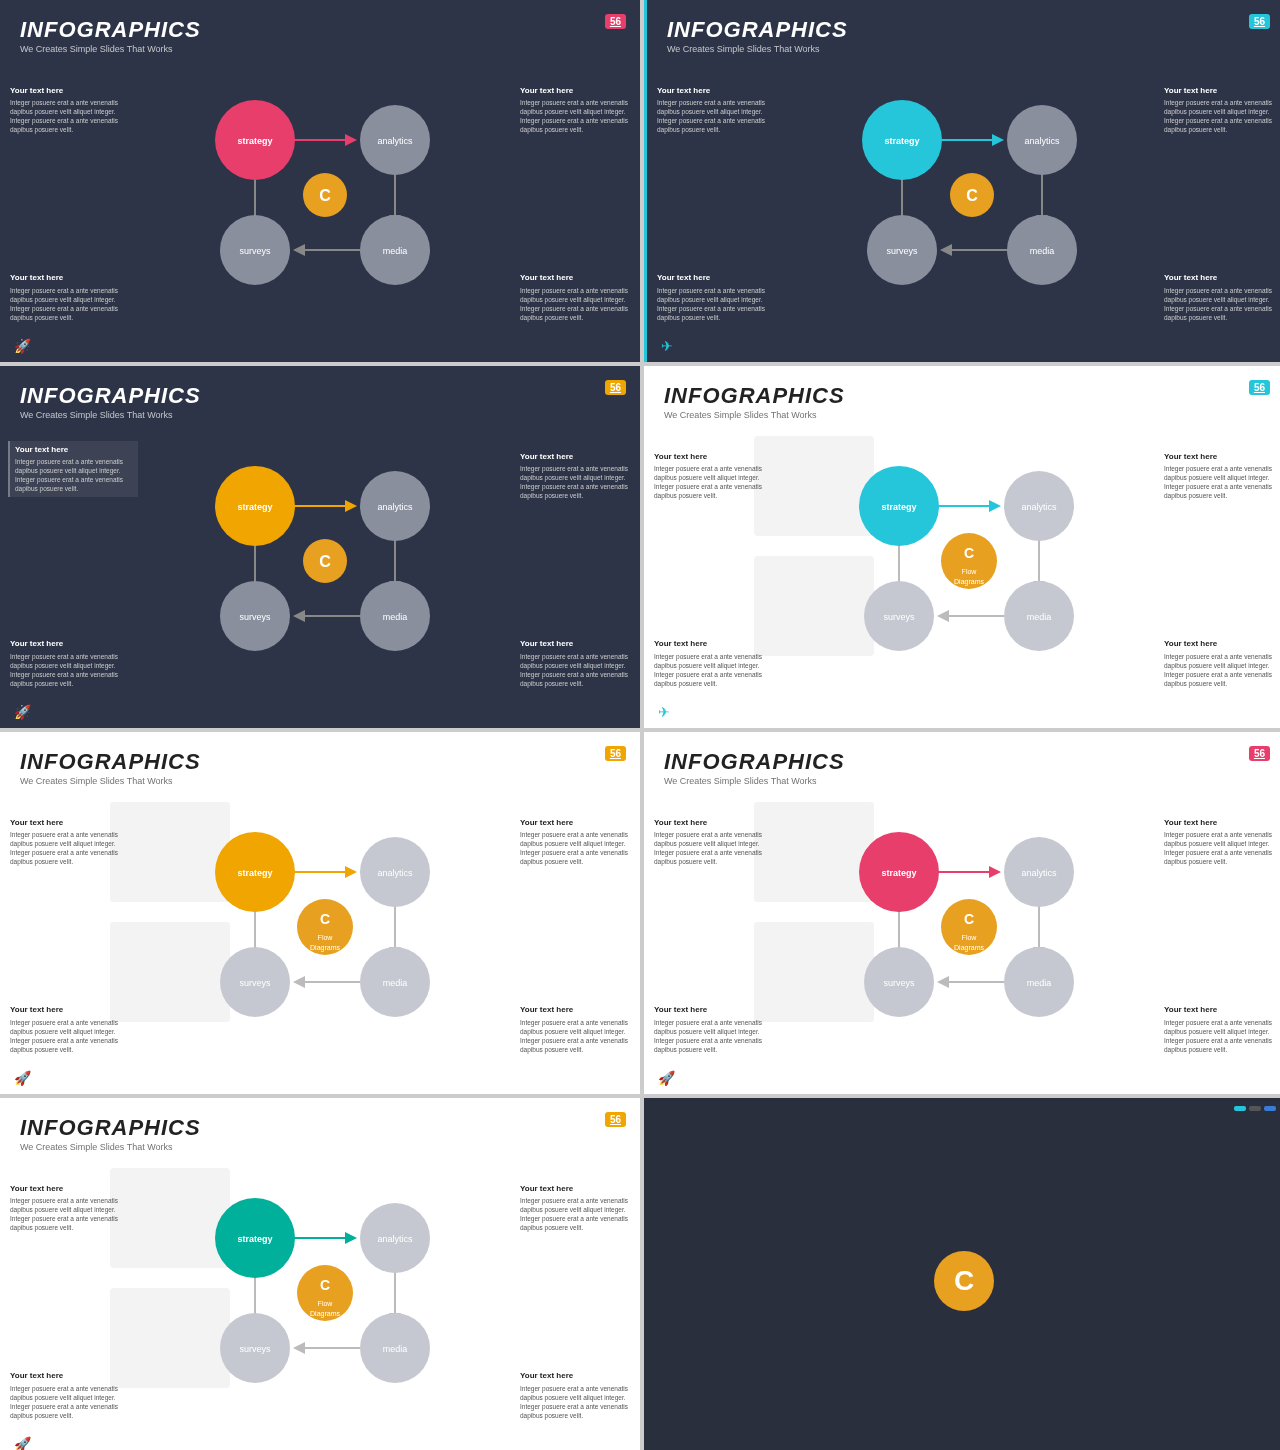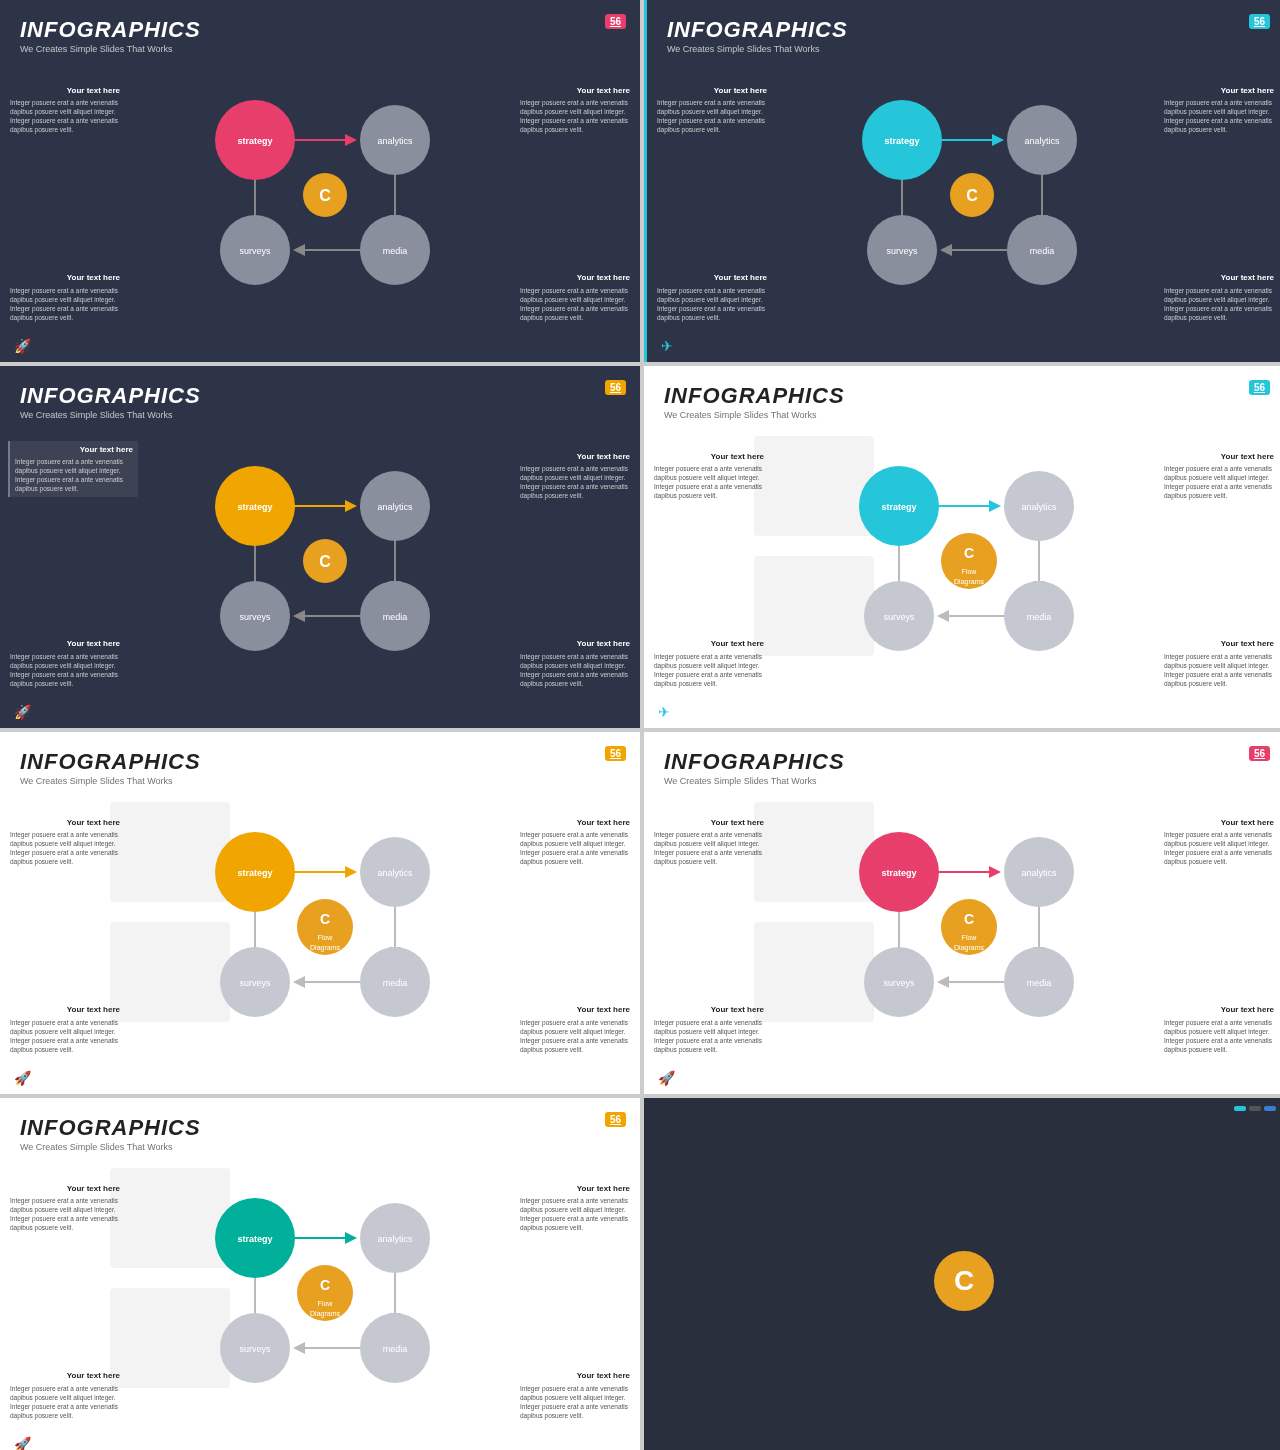--- a/index.html
+++ b/index.html
@@ -74,21 +74,20 @@
       line-height: 1.4;
     }
     .slide-dark .text-block, .slide-dark2 .text-block { color: #ccc; }
     .slide-light .text-block, .slide-white .text-block { color: #555; }
 
     .text-block .tb-title {
       font-weight: bold;
       font-size: 8px;
       margin-bottom: 2px;
       color: inherit;
-      text-align: right;
     }
     .slide-dark .text-block .tb-title, .slide-dark2 .text-block .tb-title { color: #fff; }
     .slide-light .text-block .tb-title, .slide-white .text-block .tb-title { color: #222; }
 
     
     .diagram-svg {
       position: absolute;
       top: 50px;
       left: 100px;
       width: 440px;

